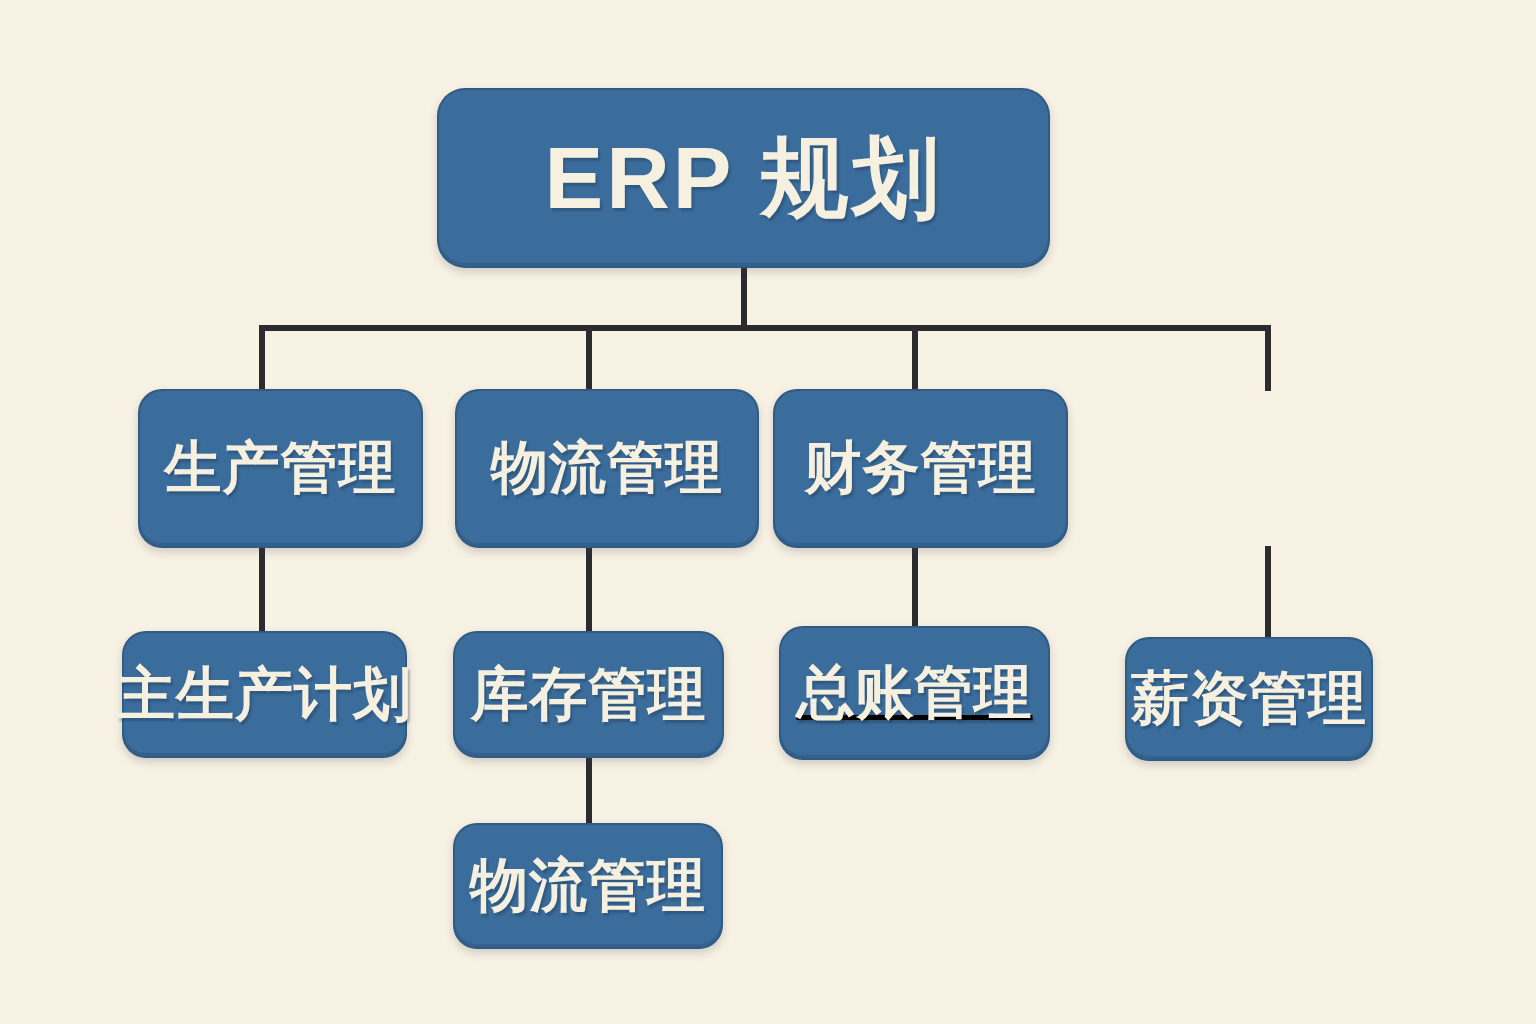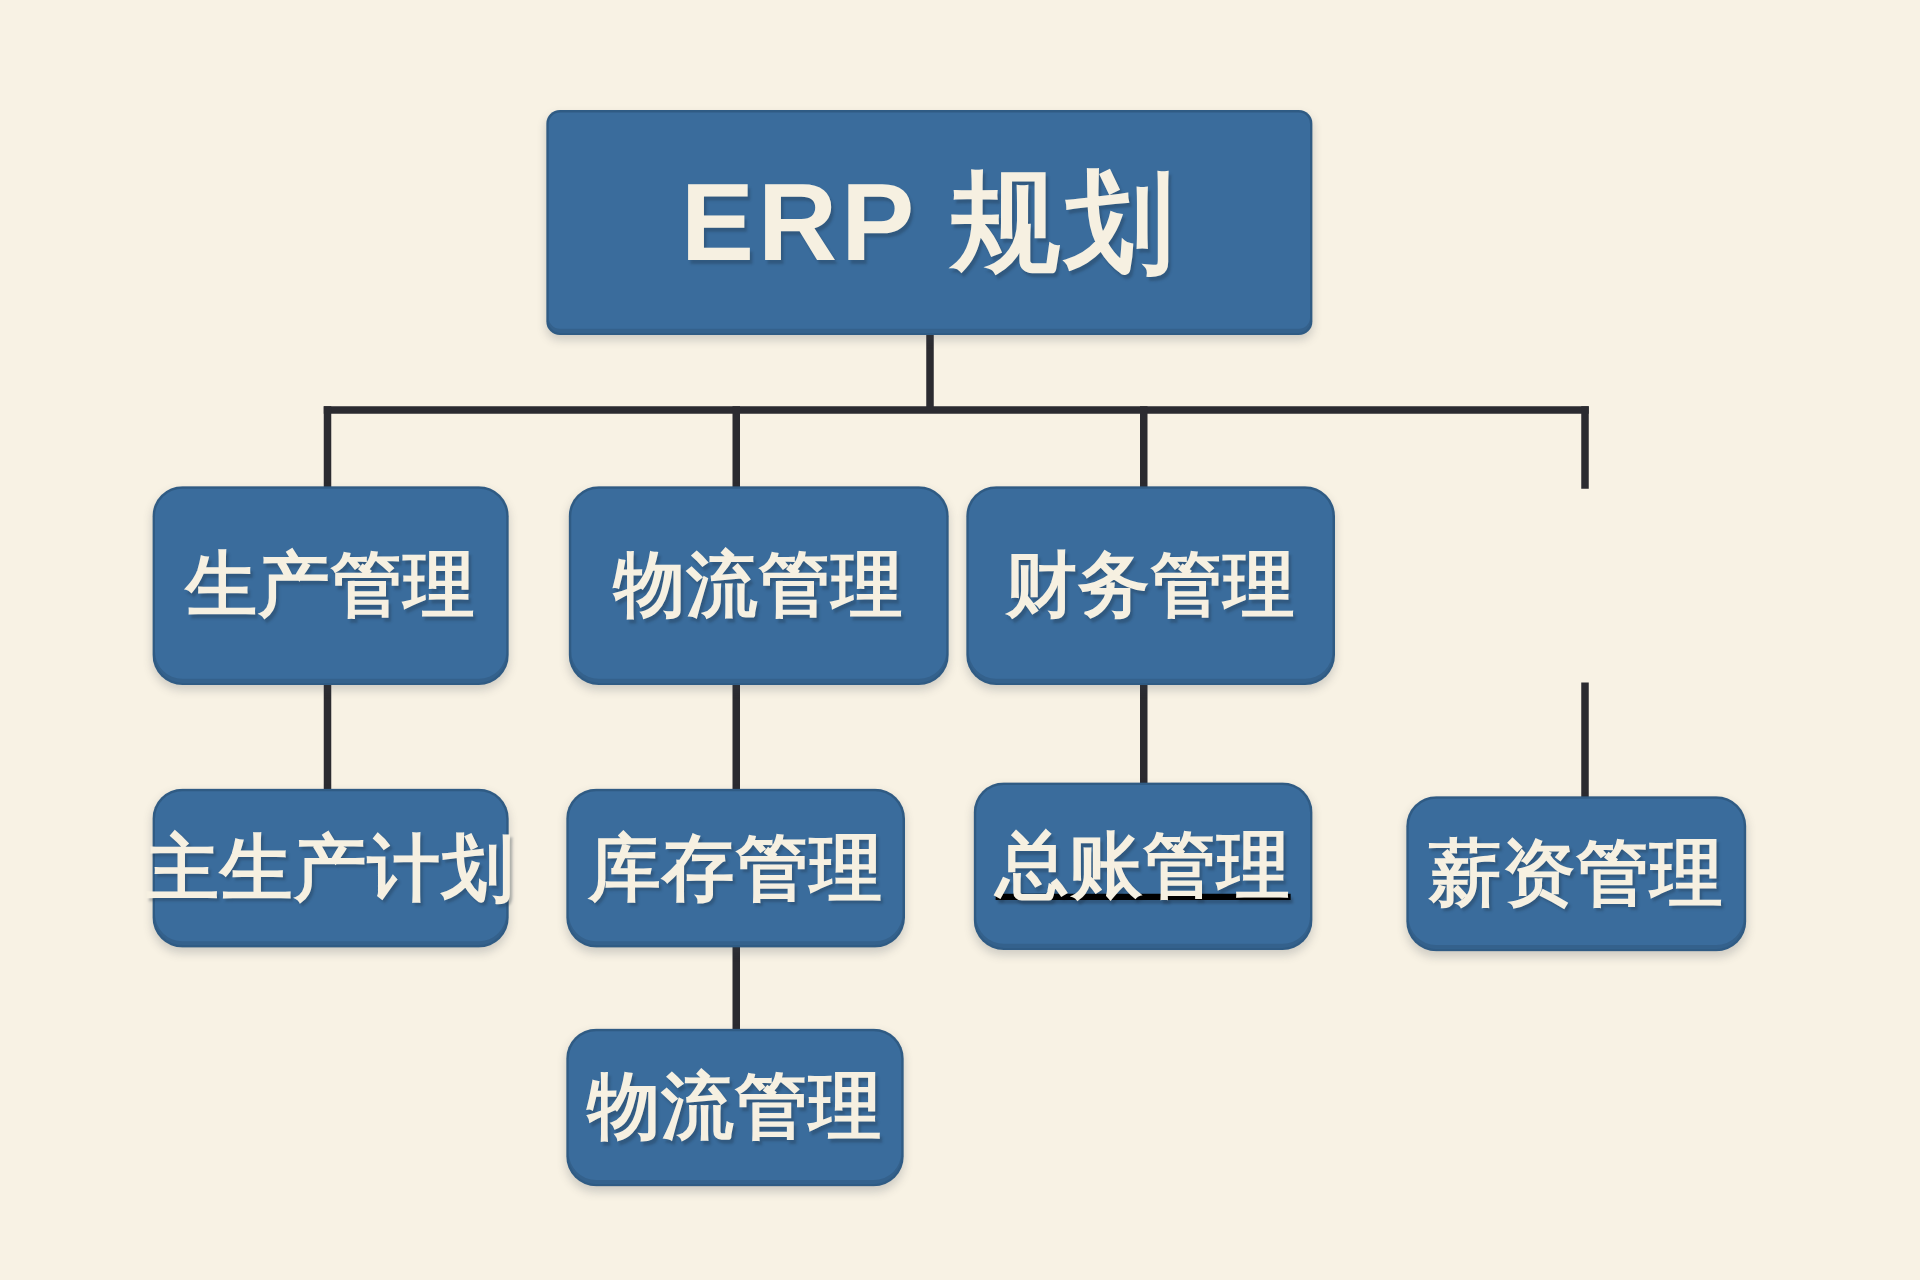--- a/index.html
+++ b/index.html
@@ -49,31 +49,31 @@
     justify-content: center;
     box-sizing: border-box;
   }
   .node-label {
     color: var(--node-text);
     font-weight: bold;
     white-space: nowrap;
     text-shadow: 2px 3px 2px rgba(25, 38, 55, 0.28);
     letter-spacing: 1px;
   }
-  #n-root   { left: 437px;  top: 88px;  width: 613px; height: 180px; border-radius: 11px; }
+  #n-root   { left: 437px;  top: 88px;  width: 613px; height: 180px; border-radius: 28px; }
   #n-root .node-label { font-size: 88px; letter-spacing: 3px; }
-  #n-l2-1   { left: 122px;  top: 389px; width: 285px; height: 159px; align-items: center; }
+  #n-l2-1   { left: 138px;  top: 389px; width: 285px; height: 159px; align-items: center; }
   #n-l2-2   { left: 455px;  top: 389px; width: 304px; height: 159px; }
   #n-l2-3   { left: 773px;  top: 389px; width: 295px; height: 159px; }
   #n-l2-4   { left: 1126px; top: 389px; width: 284px; height: 159px; }
   .lvl2 .node-label { font-size: 57px; }
   #n-l3-1   { left: 122px;  top: 631px; width: 285px; height: 127px; }
   #n-l3-2   { left: 453px;  top: 631px; width: 271px; height: 127px; text-align: center; }
   #n-l3-3   { left: 779px;  top: 626px; width: 271px; height: 134px; text-decoration: underline; }
-  #n-l3-4   { left: 1125px; top: 637px; width: 272px; height: 124px; }
+  #n-l3-4   { left: 1125px; top: 637px; width: 248px; height: 124px; }
   #n-l4-2   { left: 453px;  top: 823px; width: 270px; height: 126px; }
   .lvl3 .node-label, .lvl4 .node-label { font-size: 58px; }
 </style>
 </head>
 <body>
 
 <div class="canvas">
 
   <div class="conn" id="c-root-v"></div>
   <div class="conn" id="c-bus"></div>

